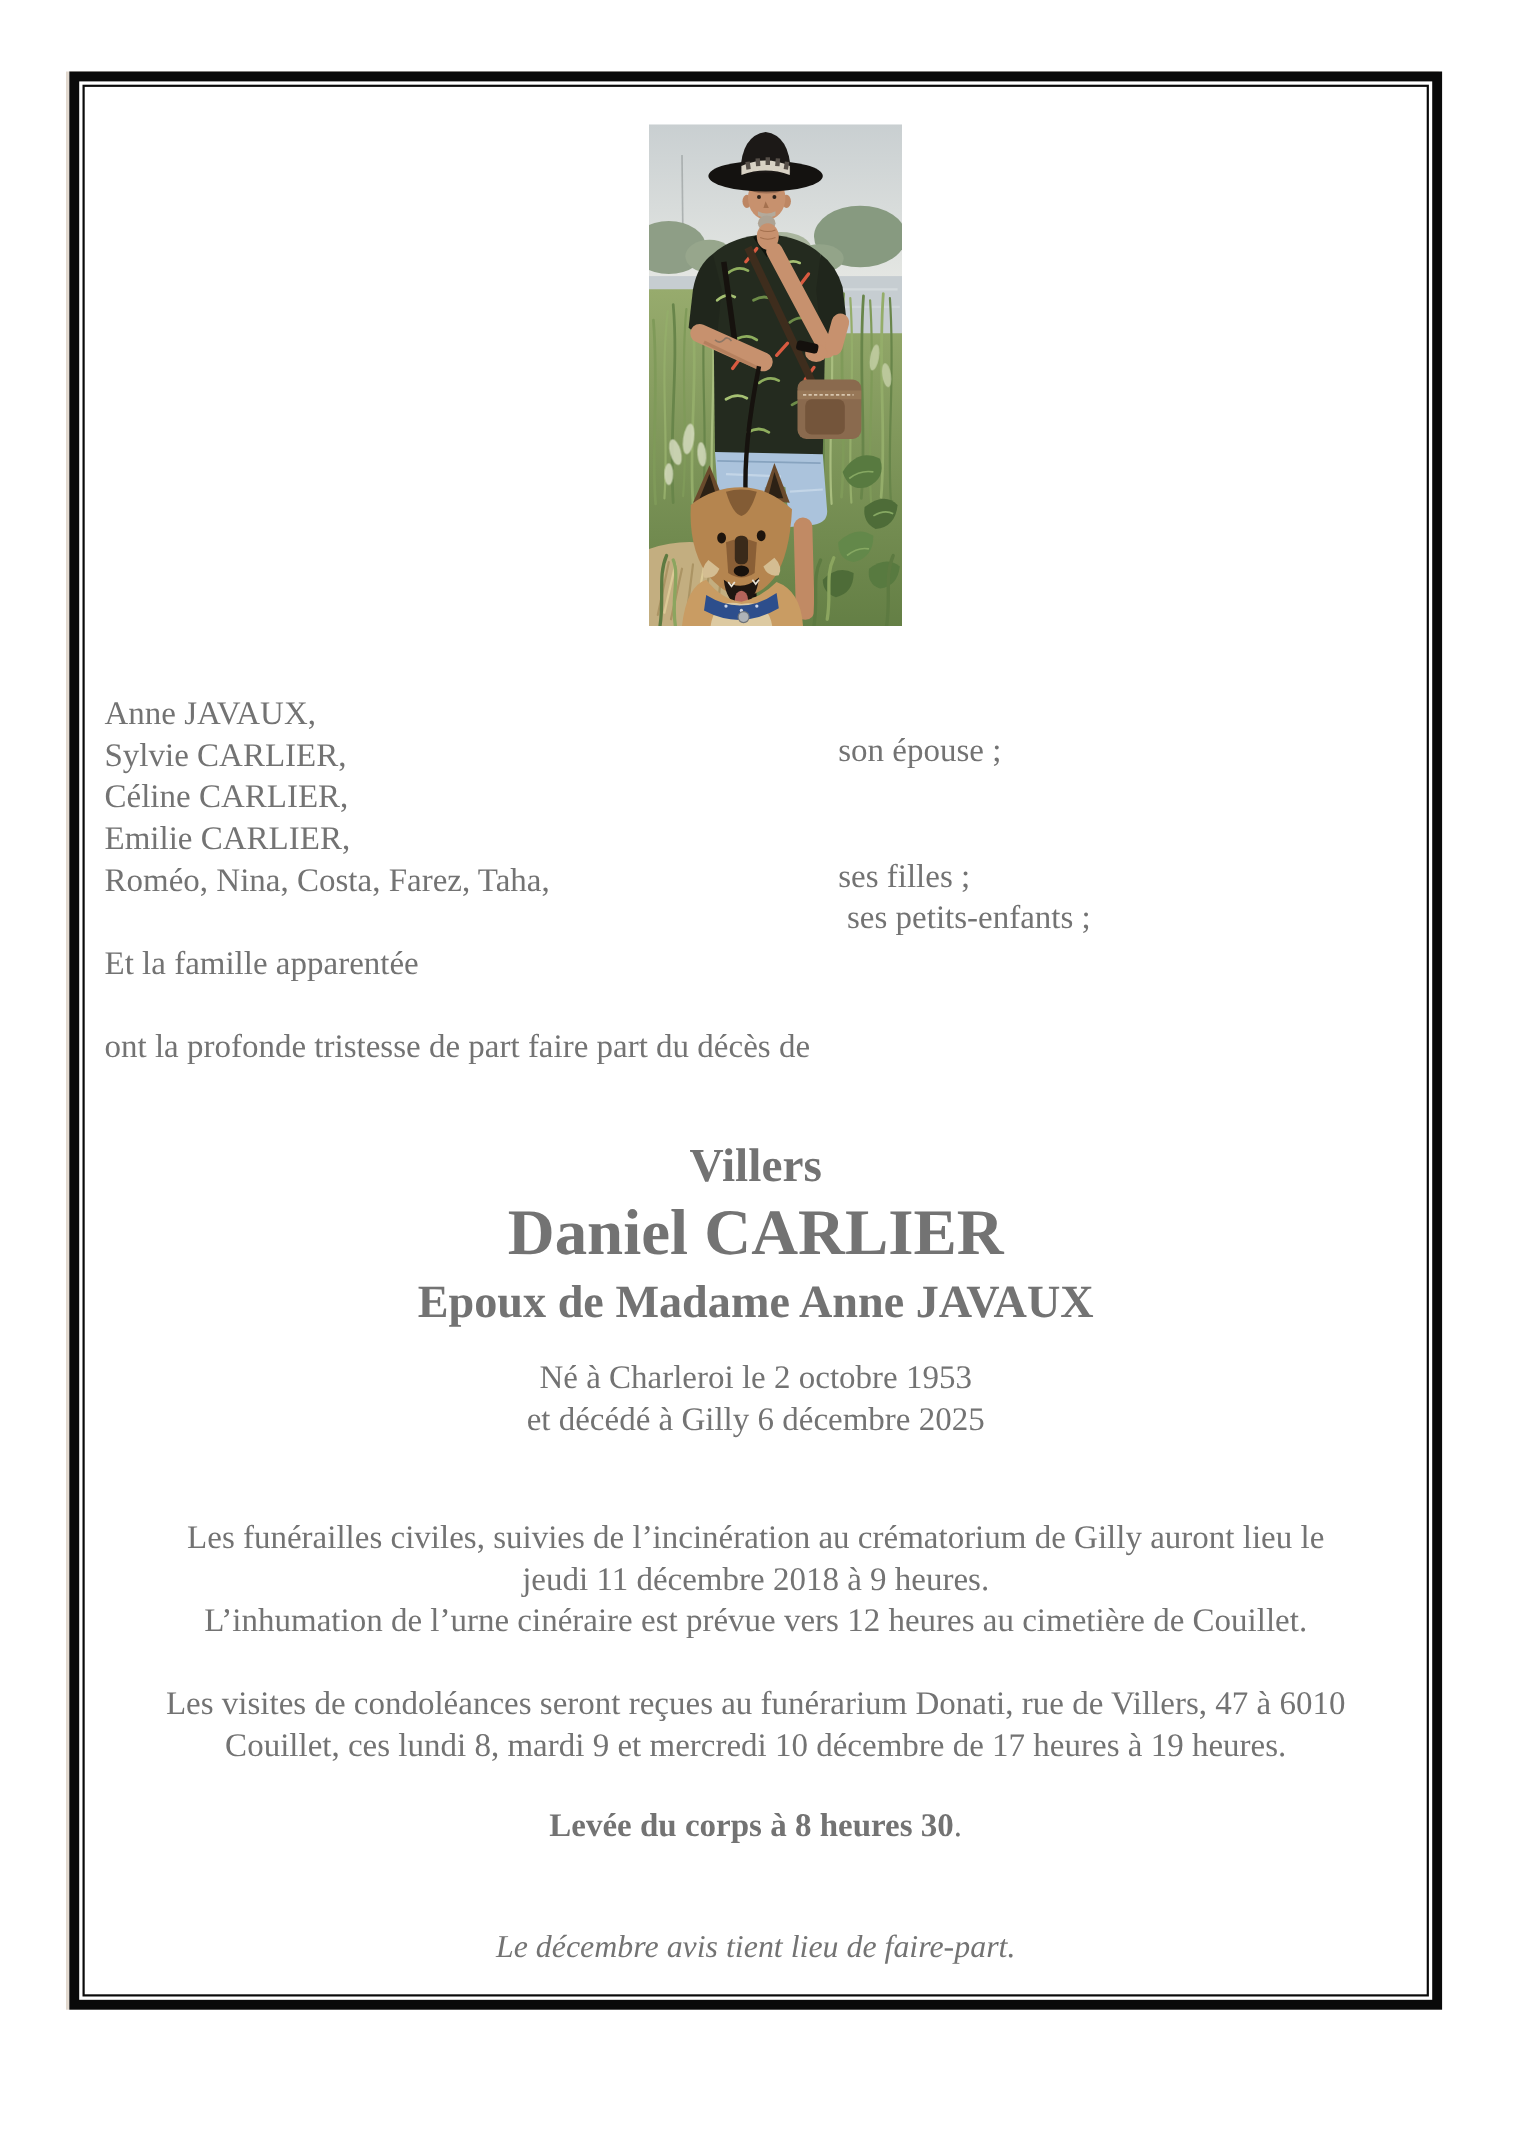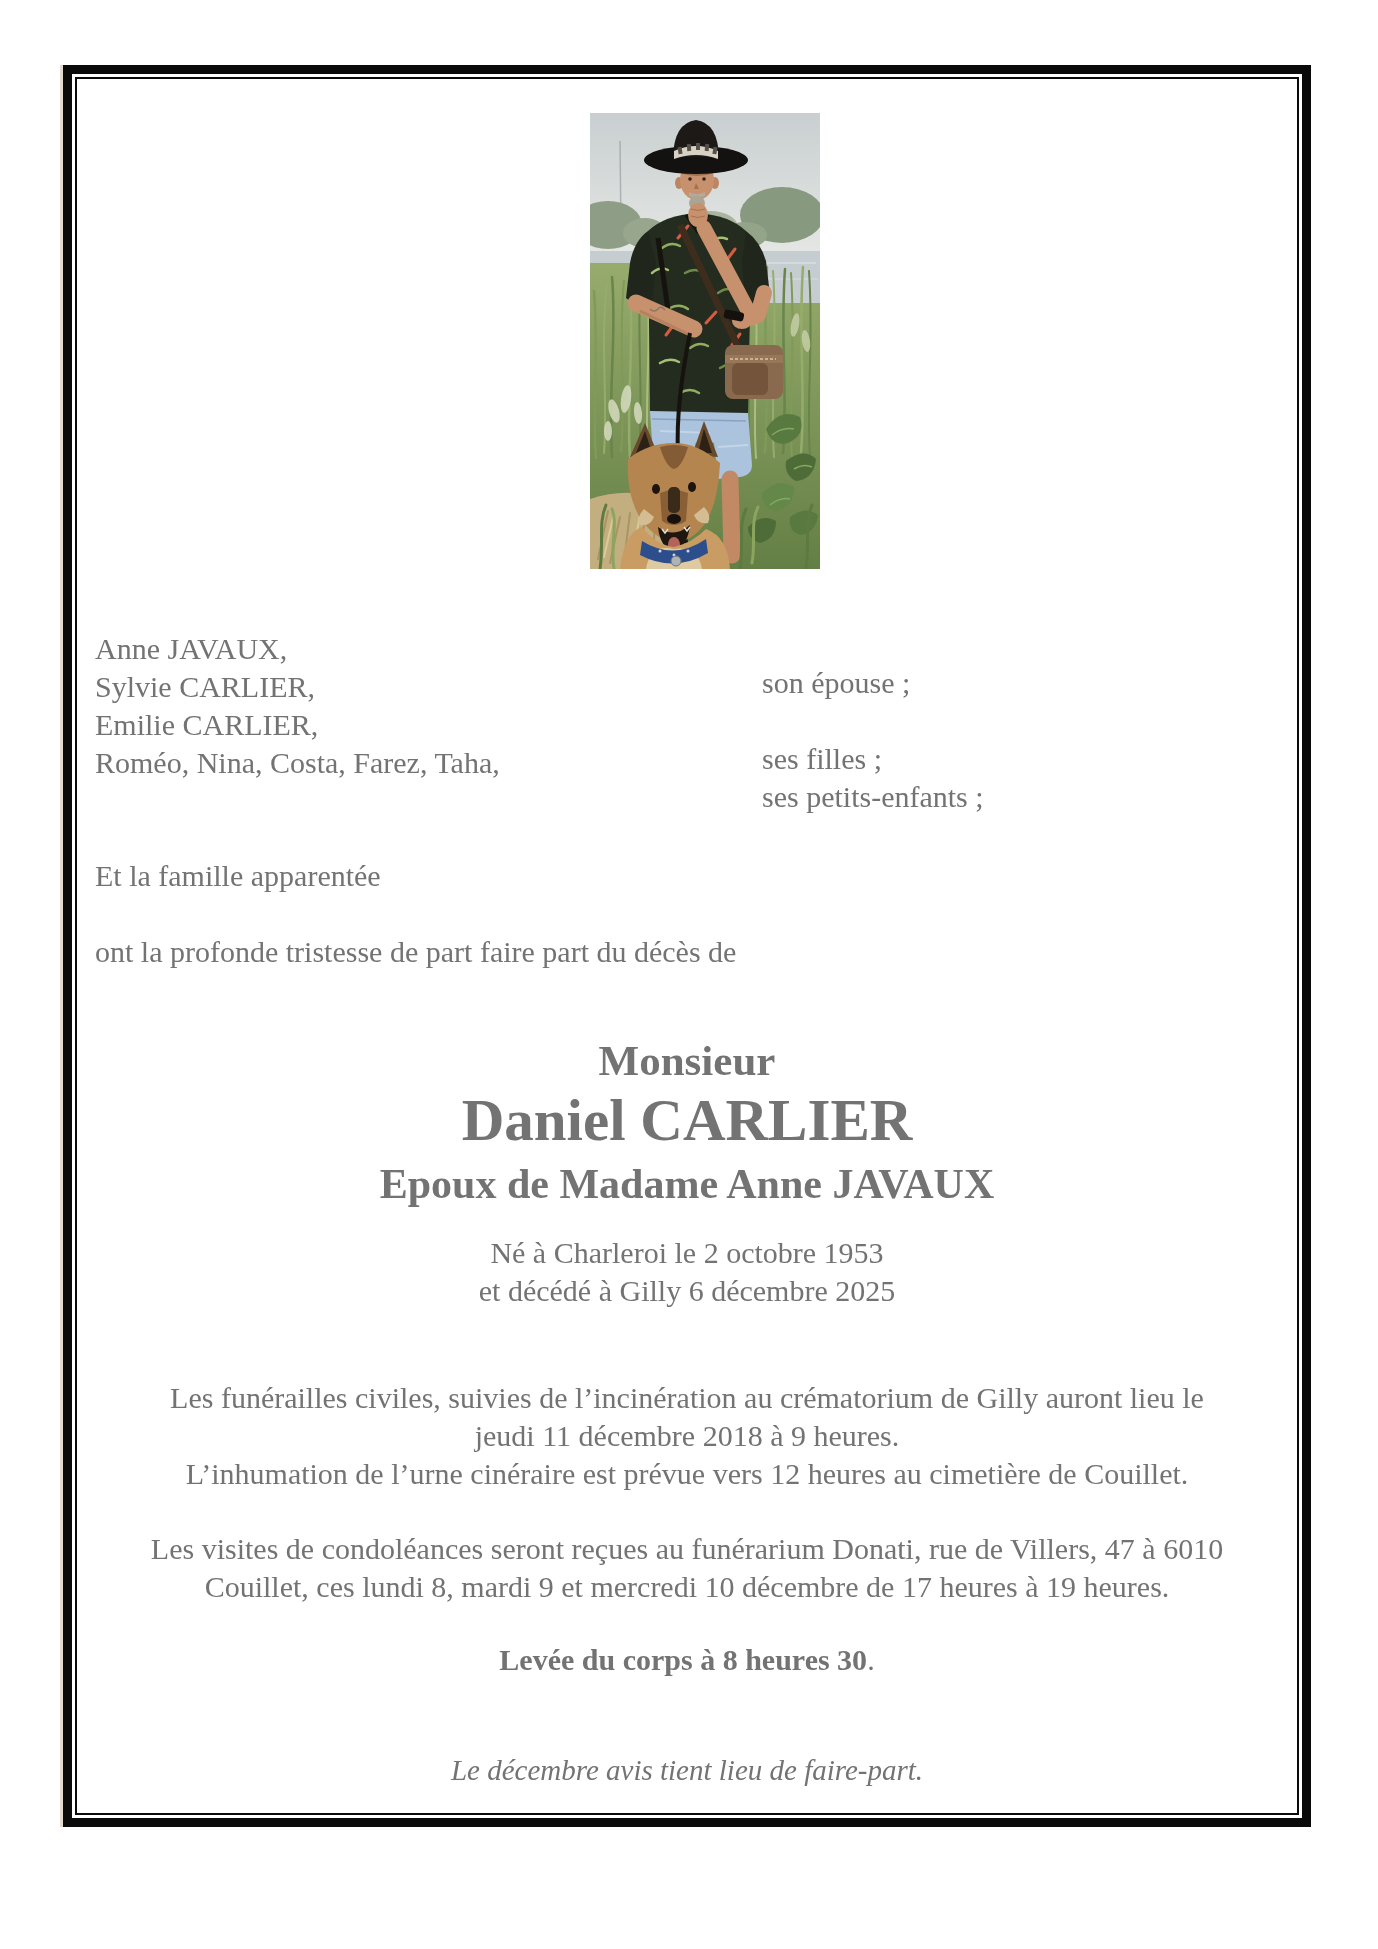--- a/index.html
+++ b/index.html
@@ -271,33 +271,37 @@
   <div class="names">
     <div class="row">
       <span>Anne JAVAUX,</span>
       <span class="rel">son épouse ;</span>
     </div>
     <div class="row">
       <span>Sylvie CARLIER,</span>
       <span class="rel"></span>
     </div>
     <div class="row">
+      <span>Céline CARLIER,</span>
+      <span class="rel"></span>
+    </div>
+    <div class="row">
       <span>Emilie CARLIER,</span>
       <span class="rel">ses filles ;</span>
     </div>
     <div class="row">
       <span>Roméo, Nina, Costa, Farez, Taha,</span>
       <span class="rel">ses petits-enfants ;</span>
     </div>
   </div>
 
   <div class="line" style="left:95px;top:857px;">Et la famille apparentée</div>
   <div class="line" style="left:95px;top:933px;">ont la profonde tristesse de part faire part du décès de</div>
 
-  <div class="line center h-monsieur">Monsieur</div>
+  <div class="line center h-monsieur">Villers</div>
   <div class="line center h-name">Daniel CARLIER</div>
   <div class="line center h-spouse">Epoux de Madame Anne JAVAUX</div>
 
   <div class="block h-birth">
     <div>Né à Charleroi le 2 octobre 1953</div>
     <div>et décédé à Gilly 6 décembre 2025</div>
   </div>
 
   <div class="block funerals">
     <div>Les funérailles civiles, suivies de l’incinération au crématorium de Gilly auront lieu le</div>

